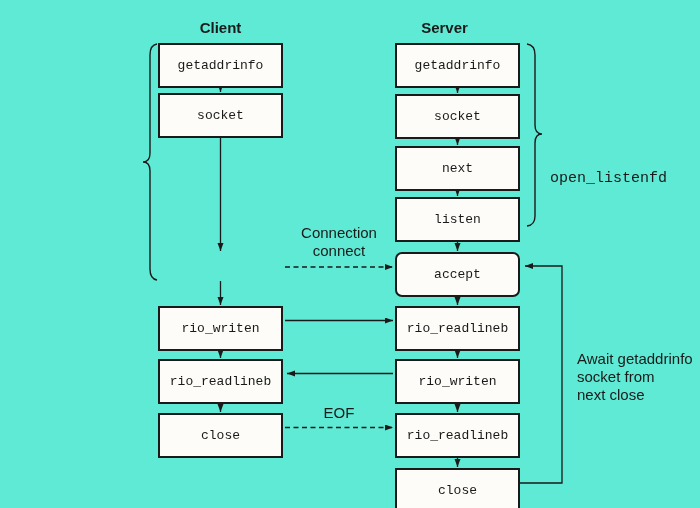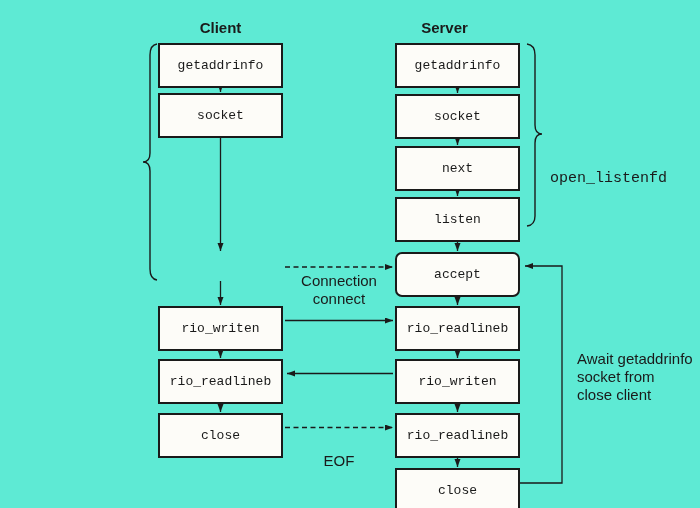--- a/index.html
+++ b/index.html
@@ -20,21 +20,21 @@
     position:absolute; width:125px; text-align:center;
     font-size:15px; font-weight:bold; color:var(--ink);
   }
   .mono-label{
     position:absolute; font-family:"Liberation Mono", monospace; font-size:15px;
     white-space:nowrap; color:var(--ink);
   }
   .note{
     position:absolute; font-size:15px; line-height:18px; color:var(--ink);
   }
-  .note.center{ text-align:center;margin-top:48px; }
+  .note.center{ text-align:center; }
 </style>
 </head>
 <body>
 
 <div class="stage">
 
   <svg class="wires" viewBox="0 0 700 508" xmlns="http://www.w3.org/2000/svg">
     <defs>
       <marker id="ah" markerUnits="userSpaceOnUse" markerWidth="9" markerHeight="7" refX="8" refY="3" orient="auto">
         <path d="M0,0 L8,3 L0,6 Z" fill="#1a1a1a"></path>
@@ -93,16 +93,16 @@
   <div class="note center" style="left:283px; top:224px; width:112px;">
     <div>Connection</div>
     <div>connect</div>
   </div>
 
   <div class="note center" style="left:283px; top:404px; width:112px;">EOF</div>
 
   <div class="note" style="left:577px; top:350px;">
     <div>Await getaddrinfo</div>
     <div>socket from</div>
-    <div>close client</div>
+    <div>next close</div>
   </div>
 
 </div>
 
 </body></html>

